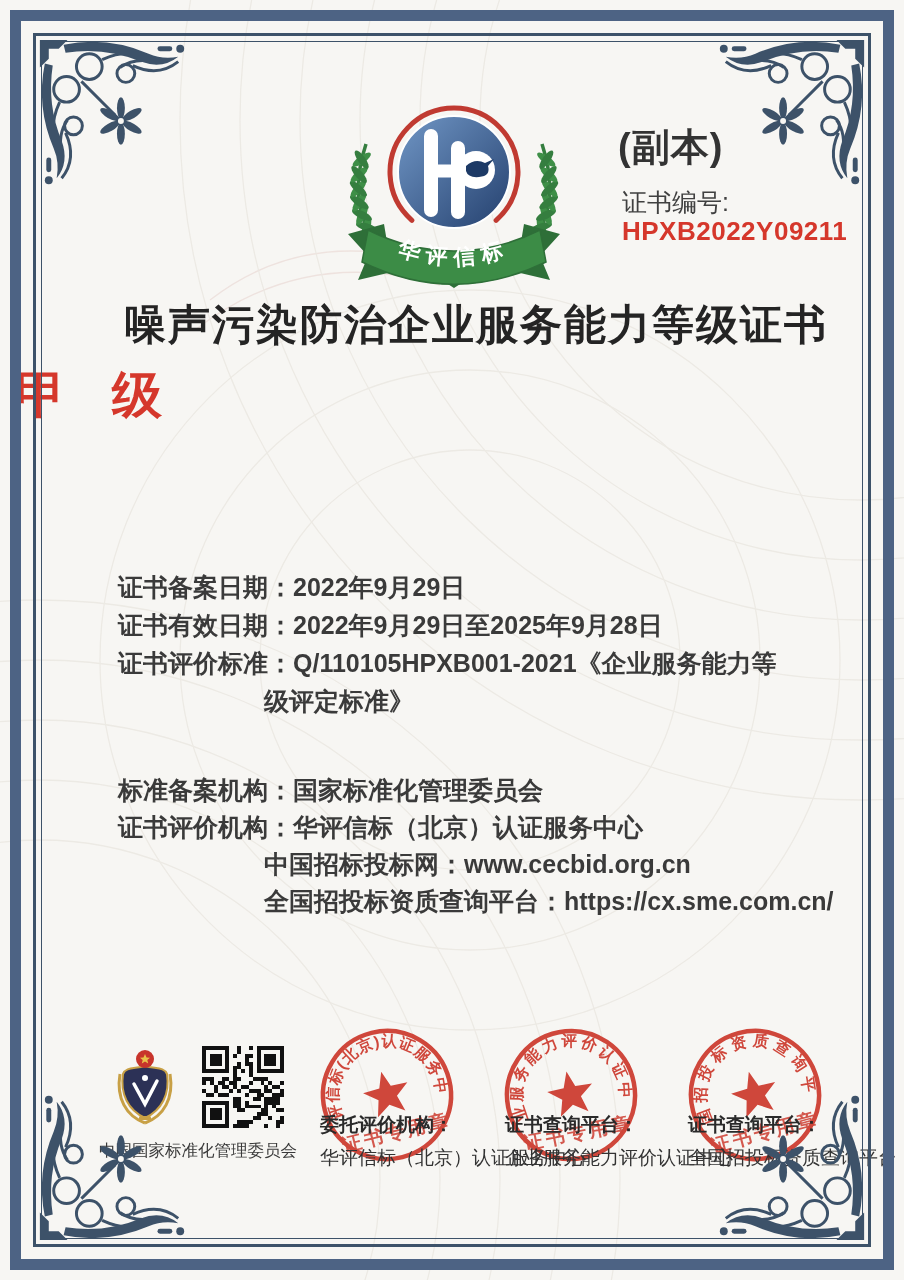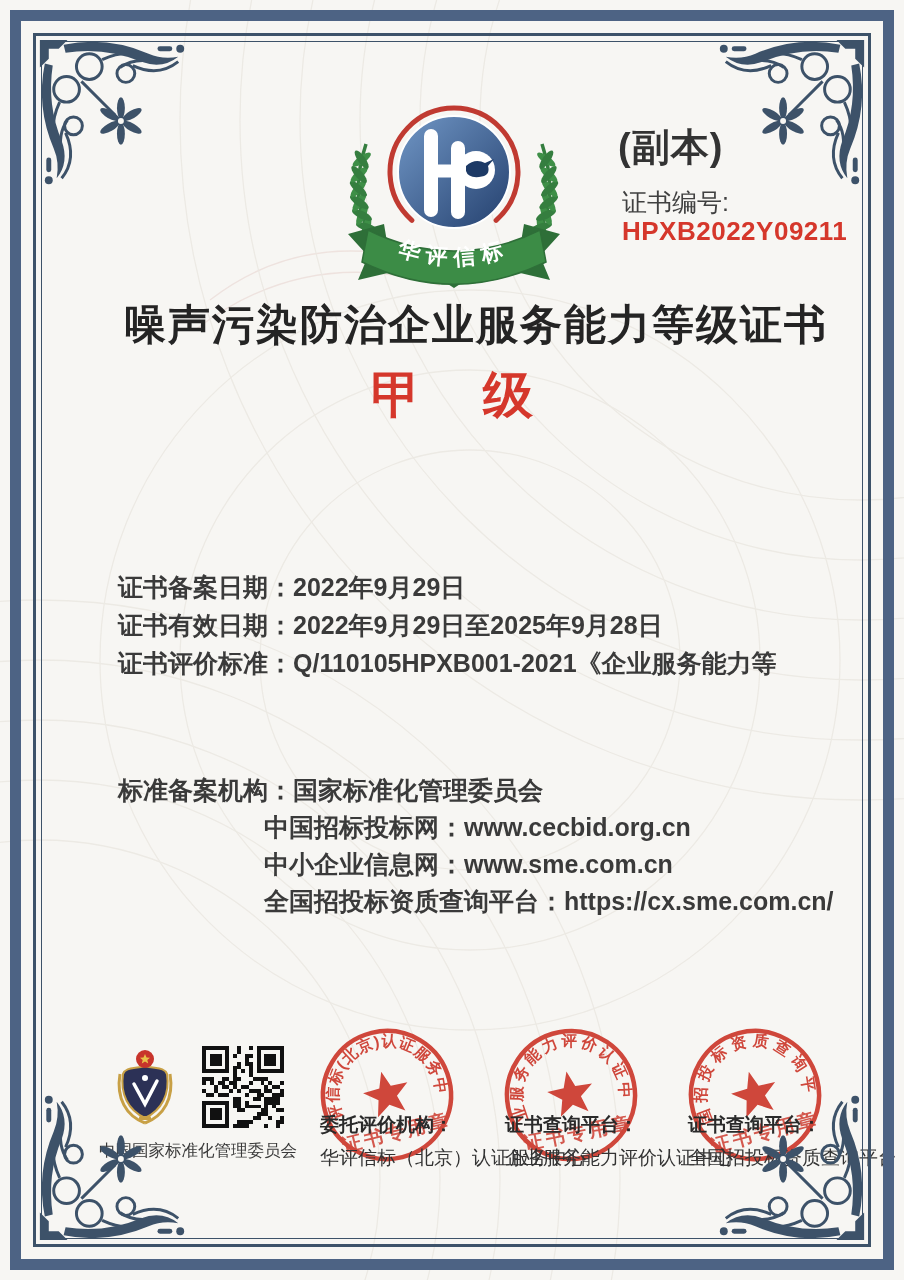--- a/index.html
+++ b/index.html
@@ -26,21 +26,21 @@
   .laurel{position:absolute;top:30px;width:82px;height:152px;}
   .laurel.left{left:-2px;}
   .laurel.right{right:-2px;transform:scaleX(-1);}
   .logo-core{position:absolute;inset:0;}
   .ribbon{position:absolute;left:0;top:116px;width:232px;height:82px;}
   
   .copy-label{position:absolute;left:618px;top:122px;font-size:38px;font-weight:bold;color:#333;letter-spacing:1px;z-index:2;}
   .certno-label{position:absolute;left:622px;top:186px;font-size:25px;font-weight:normal;color:#404040;z-index:2;}
   .certno-value{position:absolute;left:622px;top:216px;font-size:26px;font-weight:bold;color:var(--accent-red,#ce372b);letter-spacing:.5px;z-index:2;text-align:center;}
   .main-title{position:absolute;left:0;top:297px;width:100%;text-align:center;font-size:42px;font-weight:800;color:#242424;letter-spacing:2px;z-index:2;padding-left:48px;}
-  .grade{position:absolute;left:0;top:362px;width:100%;text-align:center;font-size:50px;font-weight:800;color:var(--accent-red,#d5372b);letter-spacing:16px;text-indent:16px;z-index:2;font-family:Liberation Mono, monospace;}
+  .grade{position:absolute;left:0;top:362px;width:100%;font-size:50px;font-weight:800;color:var(--accent-red,#d5372b);letter-spacing:16px;text-indent:16px;z-index:2;}
   
   .block{position:absolute;left:118px;right:70px;z-index:2;font-weight:600;color:#3a3a3a;}
   .block .line{white-space:nowrap;}
   .block1{top:448px;font-size:25px;line-height:35.5px;}
   .block2{top:568px;font-size:25px;line-height:38px;}
   .block3{top:756px;font-size:25px;line-height:37px;margin-top:16px;}
   .indent{padding-left:146px;}
   
   .emblem{position:absolute;left:114px;top:1048px;width:62px;height:78px;z-index:2;}
   .qr{position:absolute;left:202px;top:1046px;width:82px;height:82px;z-index:2;}
@@ -219,26 +219,27 @@
   <div class="certno-value">HPXB2022Y09211</div>
 
   <div class="main-title">噪声污染防治企业服务能力等级证书</div>
   <div class="grade">甲 级</div>
 
 
   <div class="block block2">
     <div class="line"><span>证书备案日期：</span><span>2022年9月29日</span></div>
     <div class="line"><span>证书有效日期：</span><span>2022年9月29日至2025年9月28日</span></div>
     <div class="line"><span>证书评价标准：</span><span>Q/110105HPXB001-2021《企业服务能力等</span></div>
+    <div class="line indent"><span>级评定标准》</span></div>
   </div>
 
   <div class="block block3">
     <div class="line"><span>标准备案机构：</span><span>国家标准化管理委员会</span></div>
+    <div class="line"><span>证书评价机构：</span><span>华评信标（北京）认证服务中心</span></div>
     <div class="line indent"><span>中国招标投标网：www.cecbid.org.cn</span></div>
-    <div class="line indent"><span>中小企业信息网：www.sme.com.cn</span></div>
     <div class="line indent"><span>全国招投标资质查询平台：https://cx.sme.com.cn/</span></div>
   </div>
 
   <svg class="emblem" viewBox="0 0 62 78">
     <path d="M6,26 C2,50 12,68 31,75" fill="none" stroke="#c8a045" stroke-width="3"></path>
     <path d="M56,26 C60,50 50,68 31,75" fill="none" stroke="#c8a045" stroke-width="3"></path>
     <path d="M31,18 C42,21 50,19 53,26 C56,46 48,62 31,70 C14,62 6,46 9,26 C12,19 20,21 31,18 Z" fill="#2c3156" stroke="#c8a045" stroke-width="2"></path>
     <circle cx="31" cy="11" r="9" fill="#c8342b"></circle>
     <polygon points="31,6 32.5,9.5 36,9.8 33.3,12 34.2,15.5 31,13.5 27.8,15.5 28.7,12 26,9.8 29.5,9.5" fill="#e9c24a"></polygon>
     <path d="M20,36 L31,56 L43,33" fill="none" stroke="#fff" stroke-width="3.5" stroke-linecap="round"></path>

